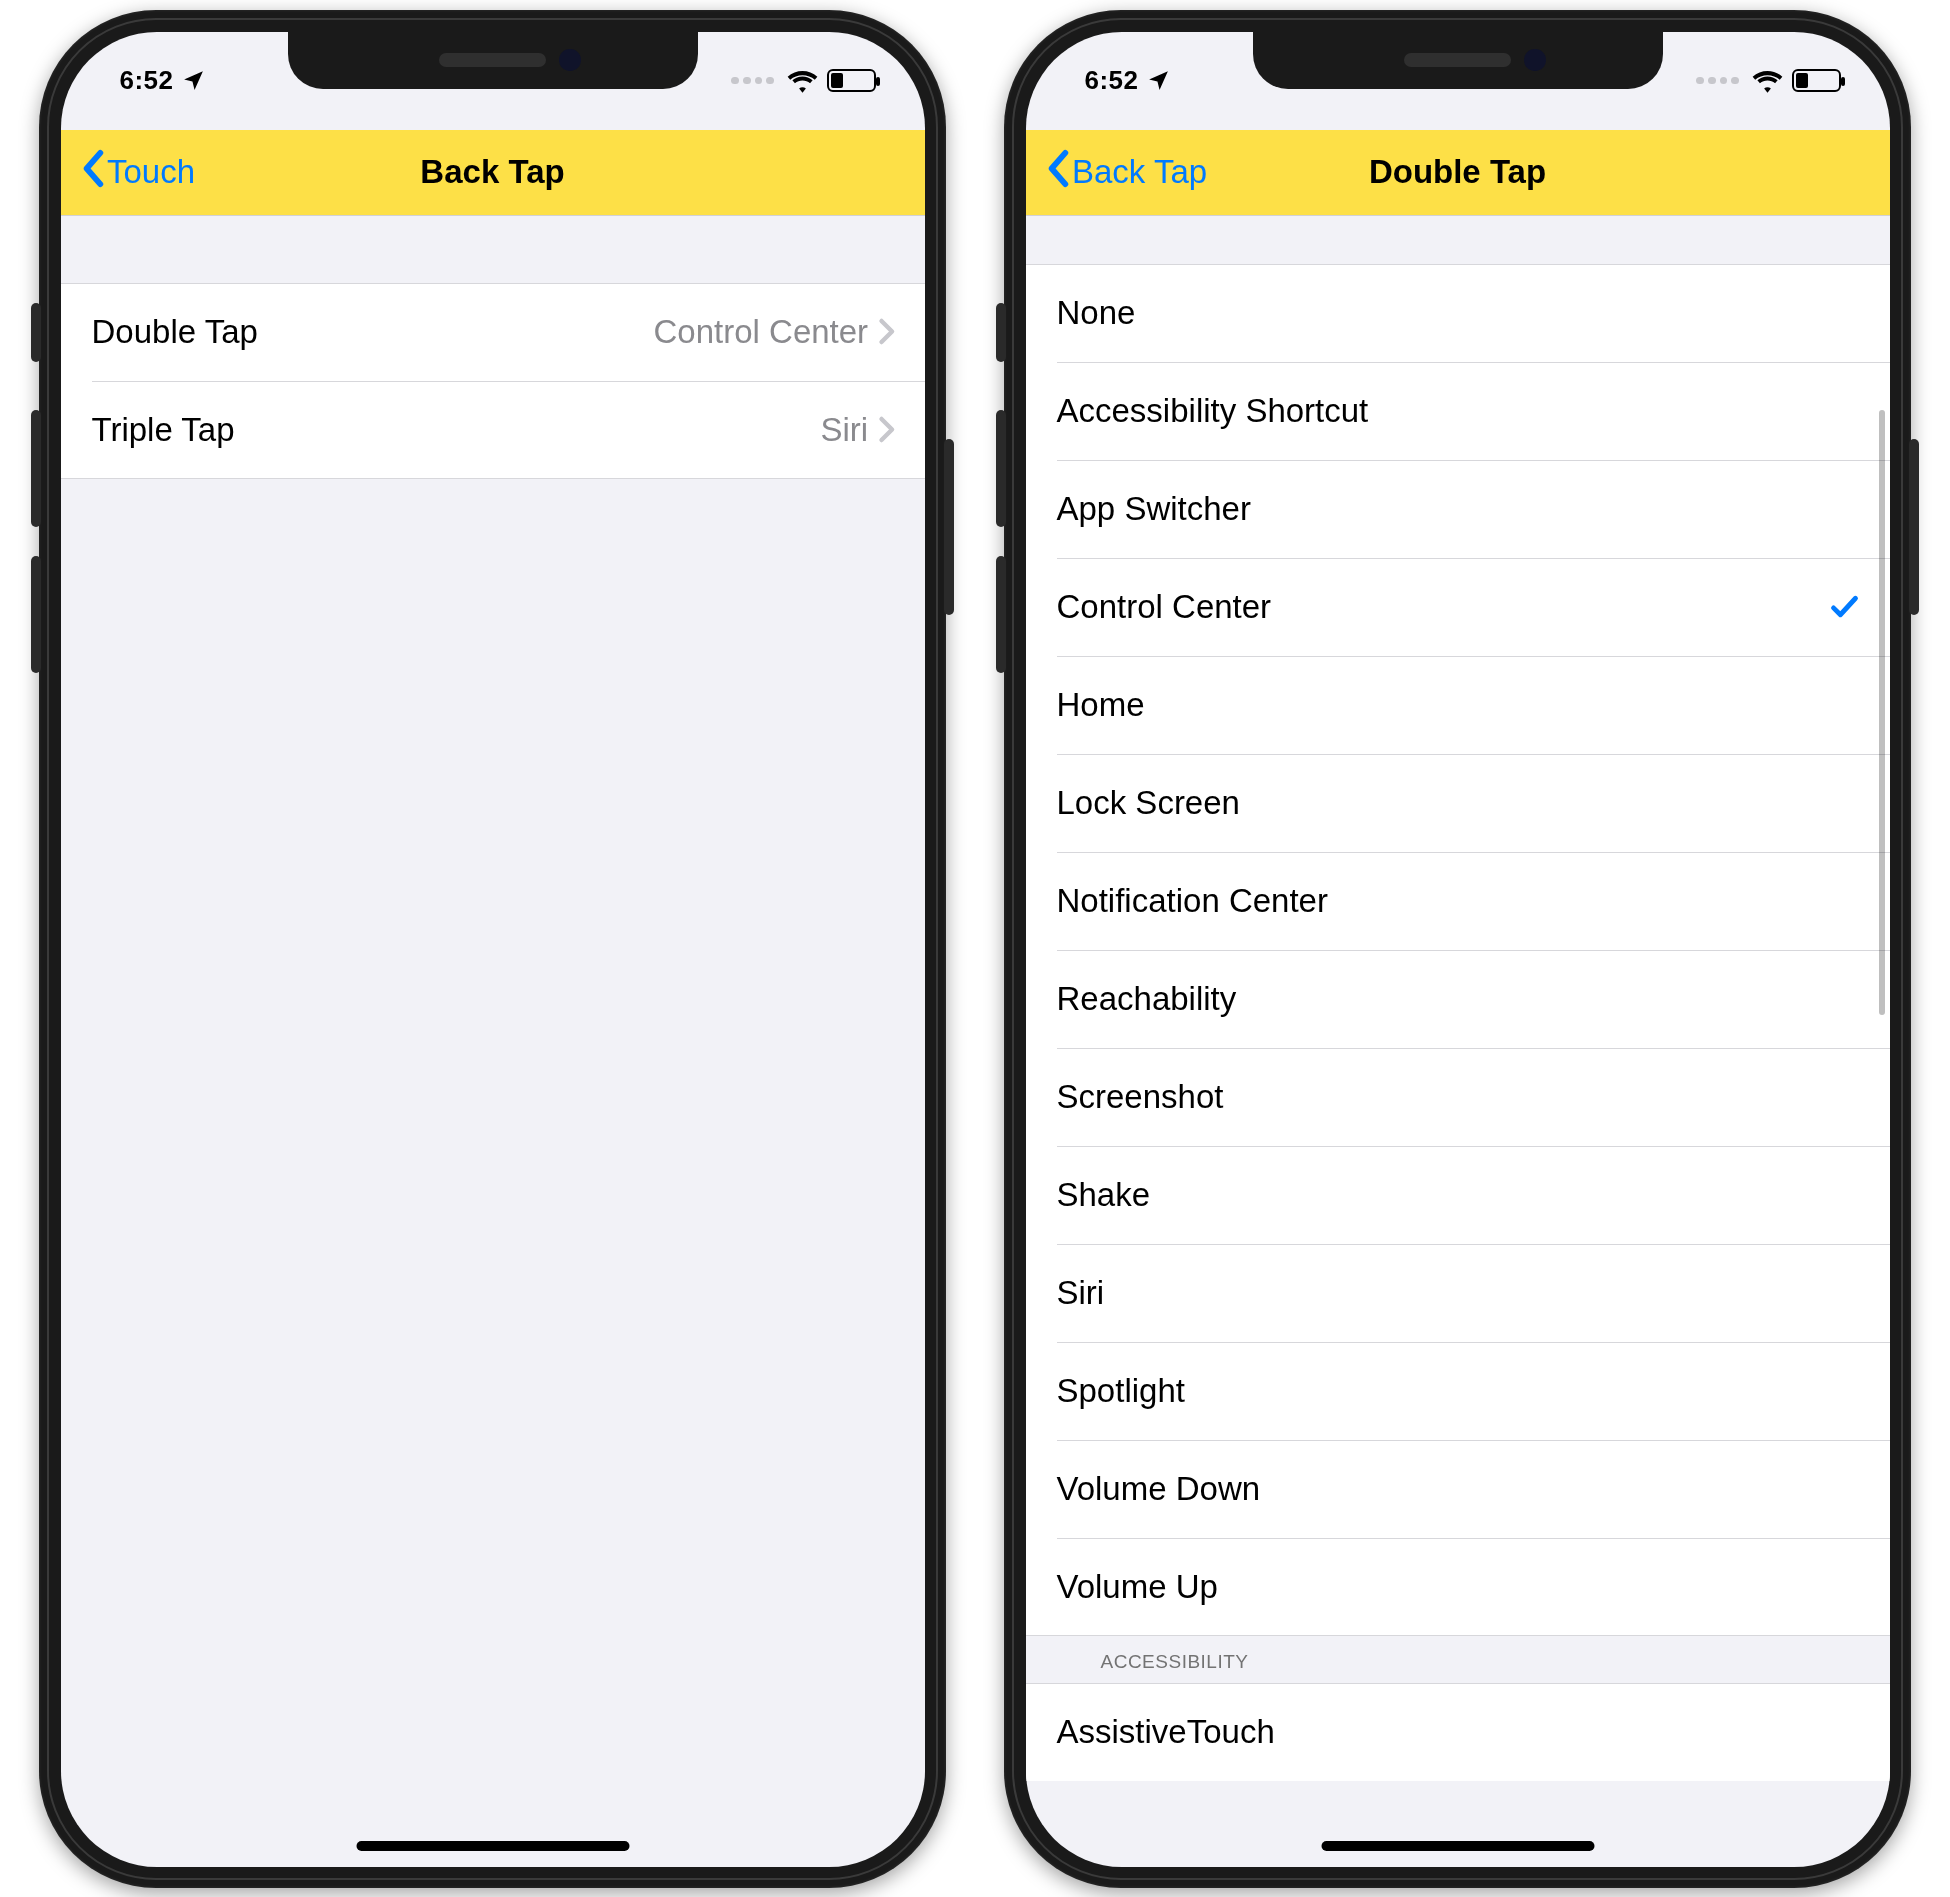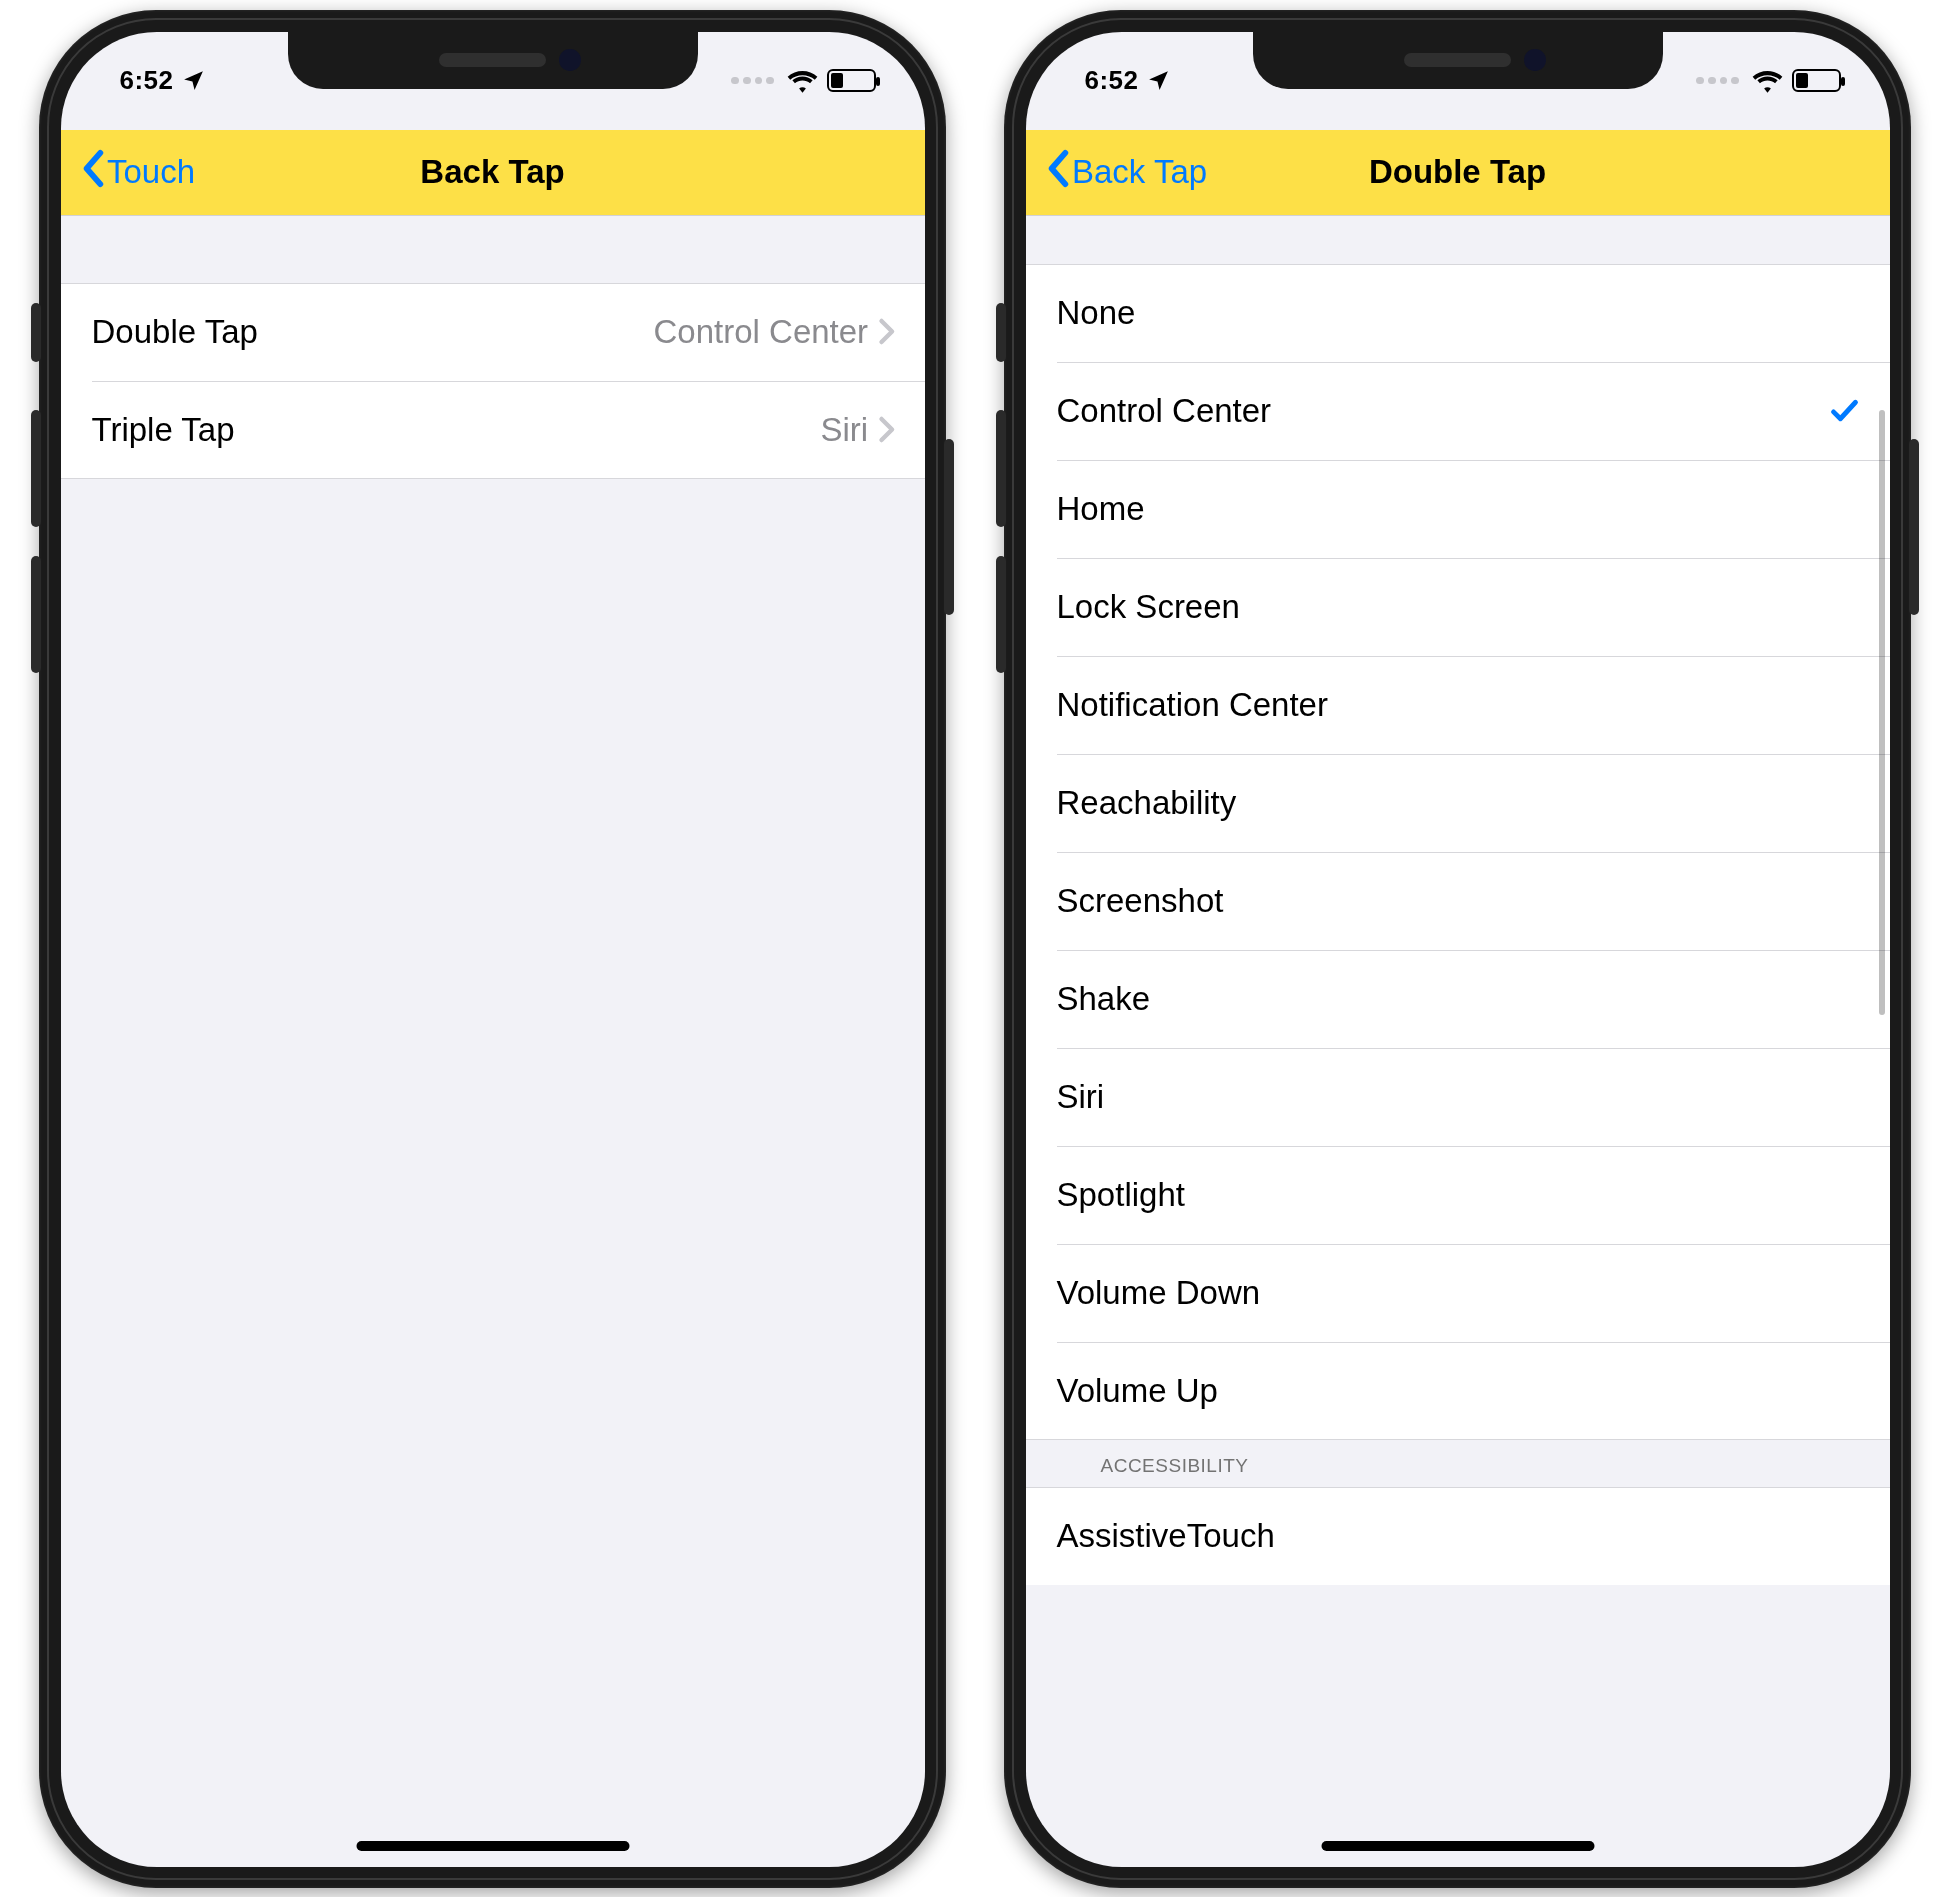--- a/index.html
+++ b/index.html
@@ -305,20 +305,26 @@
         <div class="title">Double Tap</div>
       </div>
 
       <div class="content">
         <div class="group-spacer" style="height:49px"></div>
 
         <div class="cell first">
           <span class="label">None</span>
         </div>
         <div class="cell">
+          <span class="label">Accessibility Shortcut</span>
+        </div>
+        <div class="cell">
+          <span class="label">App Switcher</span>
+        </div>
+        <div class="cell">
           <span class="label">Control Center</span>
           <span class="check">
             <svg viewBox="0 0 24 24" fill="none" stroke="#007aff" stroke-width="3.5" stroke-linecap="round" stroke-linejoin="round">
                 <polyline points="4,13 9,18 20,6"></polyline>
               </svg>
           </span>
         </div>
         <div class="cell">
           <span class="label">Home</span>
         </div>

